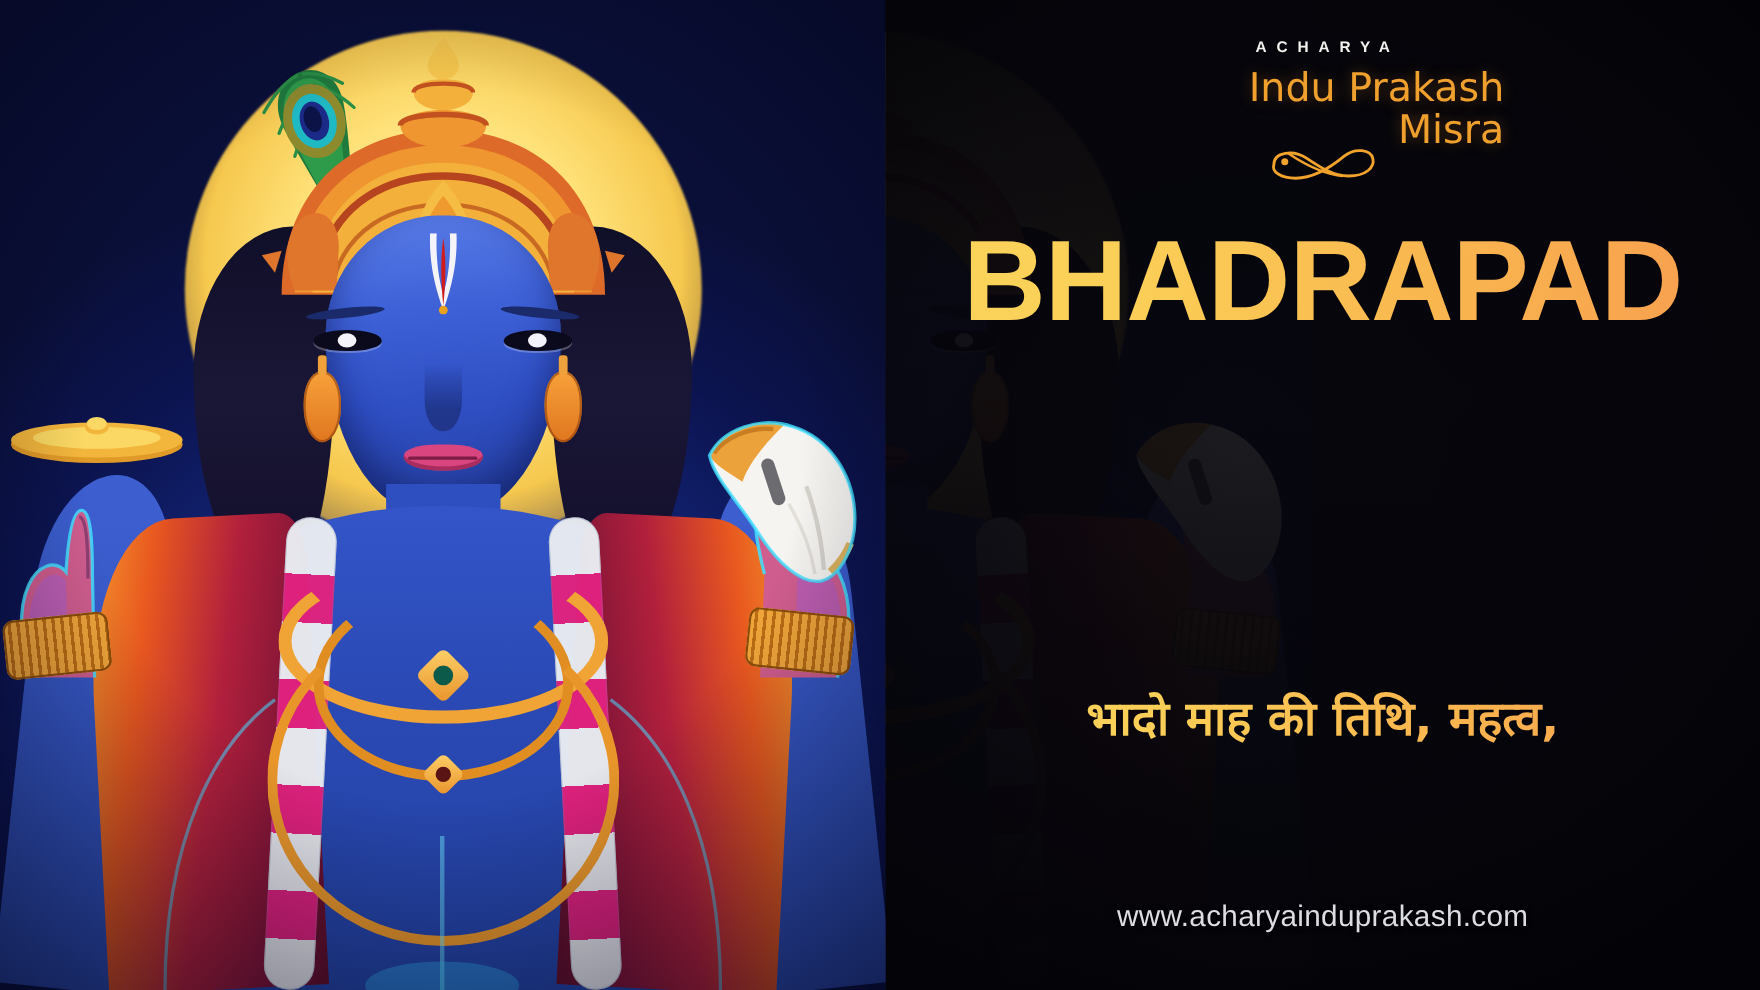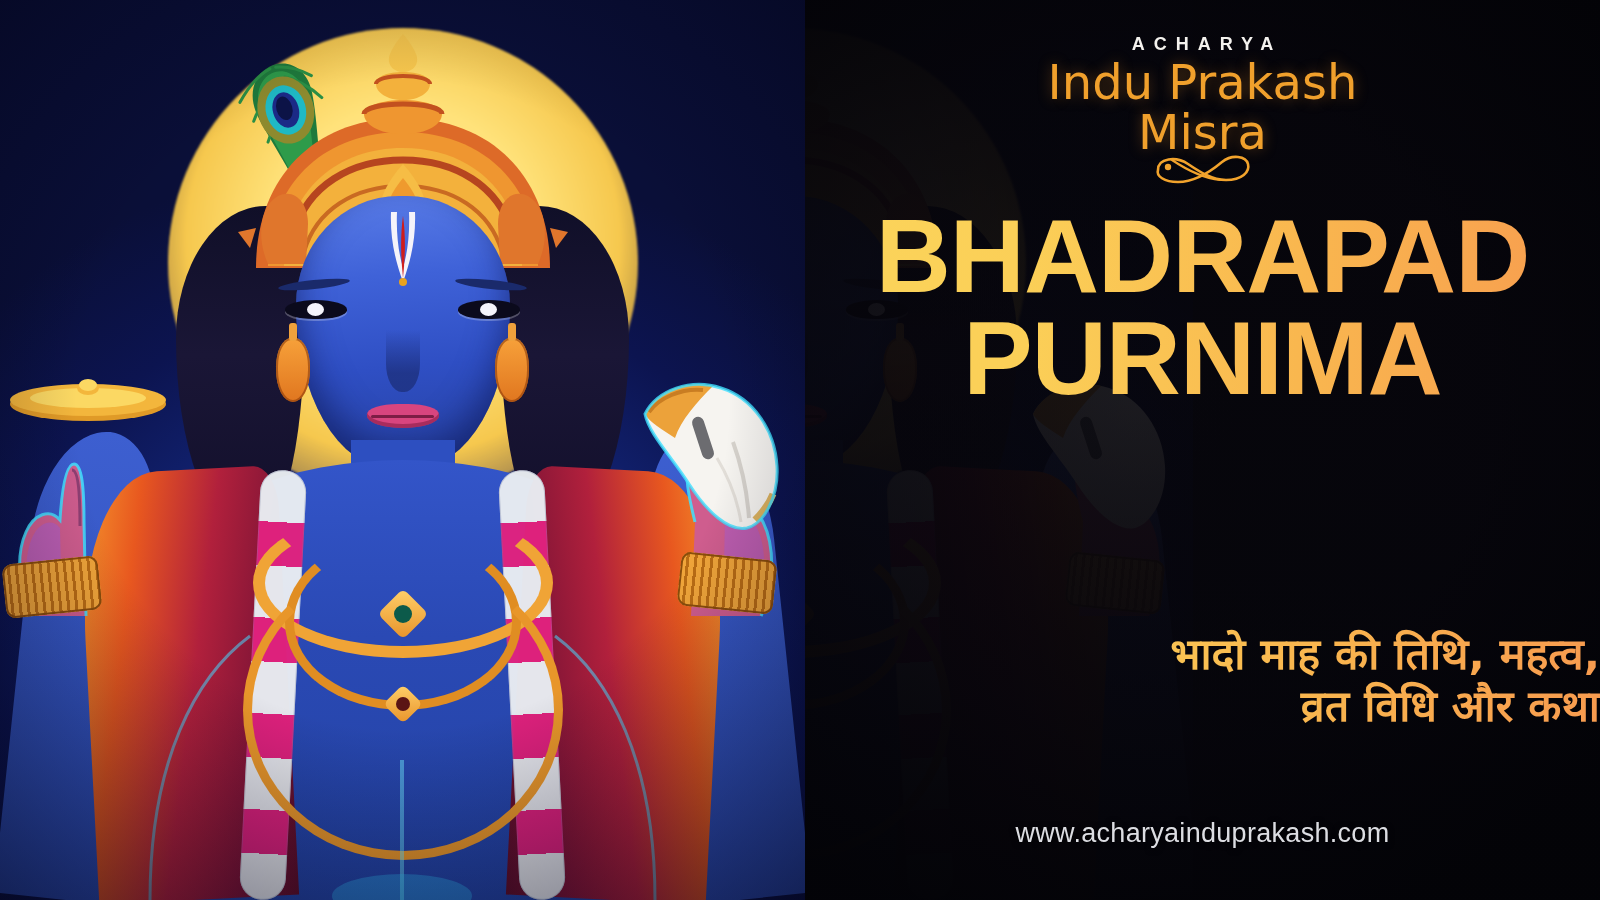--- a/index.html
+++ b/index.html
@@ -180,48 +180,49 @@
     background:
       radial-gradient(ellipse 78% 62% at 42% 44%, rgba(8,7,13,.28) 0%, rgba(6,5,11,.70) 58%, rgba(3,3,7,.95) 100%),
       linear-gradient(180deg, rgba(4,4,9,.55) 0%, rgba(4,4,9,.30) 40%, rgba(4,4,9,.80) 100%);
     z-index:40;
   }
 
   
   .logo { position:absolute; left:50%; top:34px; transform:translateX(-50%);
           width:330px; text-align:center; z-index:70; }
   .logo-acharya {
-    color:#f4f2ee; font-size:18px; font-weight:700;
+    color:#f4f2ee; font-size:14px; font-weight:700;
     letter-spacing:9px; text-indent:9px;
     font-family:"Liberation Sans", sans-serif;
   }
   .logo-name {
-    color:#f0a02c; font-size:48px; line-height:1.05;
+    color:#f0a02c; font-size:36px; line-height:1.05;
     font-family:"DejaVu Sans", sans-serif; font-weight:400;
-    margin-top:2px;
+    margin-top:12px;
     text-shadow:0 0 14px rgba(240,150,35,.35);
+    text-align:right;
   }
   .logo-flourish { margin-top:-8px; }
 
   
   .title-wrap { position:absolute; left:0; top:206px; width:795px; text-align:center; z-index:72; }
   .title-line {
     font-family:"Liberation Sans", sans-serif;
     font-weight:700;
     font-size:104px;
     line-height:0.98;
     letter-spacing:-1px;
     background:linear-gradient(90deg,#fbd55b 0%, #fbcf57 28%, #f9b74f 62%, #f79b4f 100%);
     -webkit-background-clip:text; background-clip:text;
     -webkit-text-fill-color:transparent; color:transparent;
     white-space:nowrap;
   }
   .title-line.l3 { font-size:104px; }
 
-  .subtitle { position:absolute; left:0; top:628px; width:795px; text-align:right; z-index:72; }
+  .subtitle { position:absolute; left:0; top:628px; width:795px; text-align:center; z-index:72; }
   .sub-line {
     font-family:"DejaVu Sans", sans-serif;
     font-weight:700;
     font-size:43px;
     line-height:1.22;
     background:linear-gradient(90deg,#fbd55b 0%, #fbcf57 30%, #f9b44e 66%, #f79b4f 100%);
     -webkit-background-clip:text; background-clip:text;
     -webkit-text-fill-color:transparent; color:transparent;
     white-space:nowrap;
   }
@@ -429,24 +430,22 @@
       <div class="logo-name">Indu Prakash Misra</div>
       <svg class="logo-flourish" width="150" height="38" viewBox="0 0 150 38">
         <path d="M30 20 C30 8 48 6 60 14 C72 22 84 30 98 30 C114 30 122 22 120 14 C118 6 104 4 94 12 C82 22 66 32 50 32 C36 32 28 26 30 20 Z" fill="none" stroke="#f2a32c" stroke-width="2.6" stroke-linecap="round"></path>
         <path d="M44 10 C56 18 74 28 92 30" fill="none" stroke="#f2a32c" stroke-width="2.2" stroke-linecap="round"></path>
         <circle cx="40" cy="17" r="3.2" fill="#f2a32c"></circle>
       </svg>
     </div>
 
     <div class="title-wrap">
       <div class="title-line l1">BHADRAPAD</div>
-      <div class="title-line l2">PURNIMA</div>
     </div>
 
     <div class="subtitle">
       <div class="sub-line">भादो माह की तिथि, महत्व,</div>
-      <div class="sub-line">व्रत विधि और कथा</div>
     </div>
 
     <div class="site">www.acharyainduprakash.com</div>
   </div>
 
 </div>
 
 </body></html>

